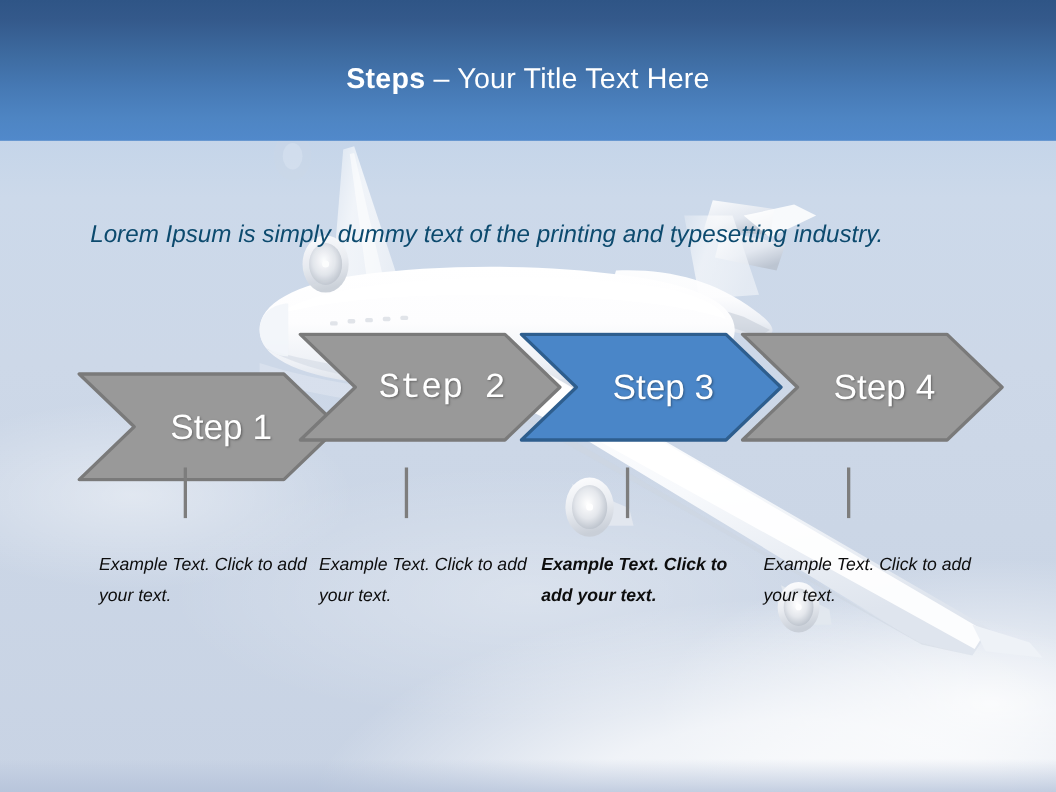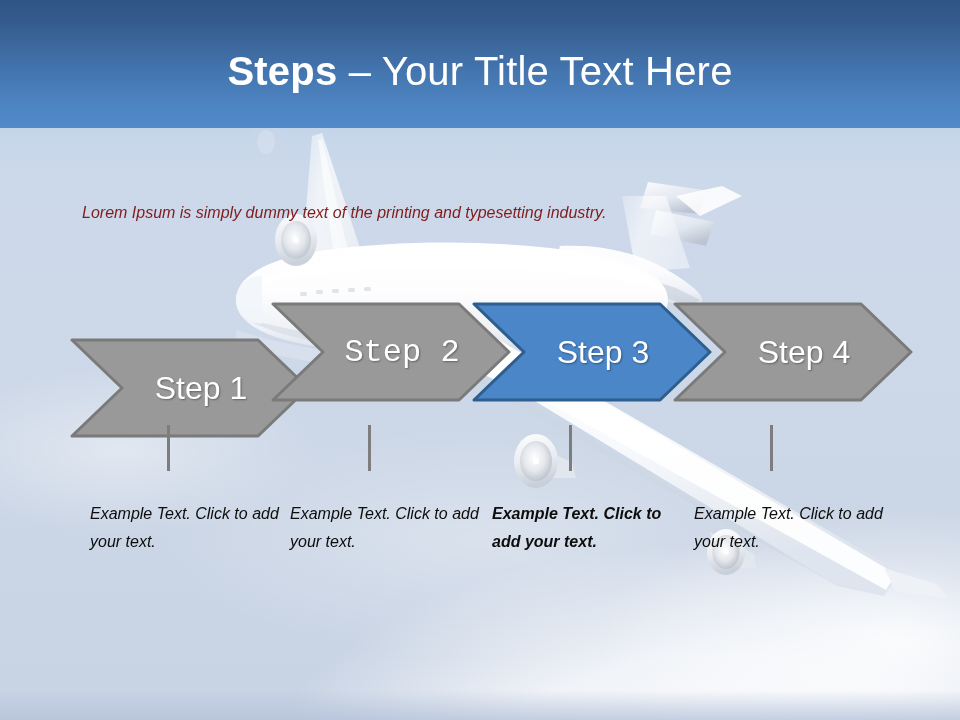--- a/index.html
+++ b/index.html
@@ -74,38 +74,38 @@
         #4e85c3 84%,
         #5189cb 100%);
   }
   .header-title {
     position: absolute;
     left: 0;
     top: 52px;
     width: 960px;
     text-align: center;
     color: #ffffff;
-    font-size: 40px;
+    font-size: 26px;
     line-height: 38px;
     letter-spacing: 0.2px;
     white-space: nowrap;
   }
   .header-title .t-bold { font-weight: bold; }
   .header-title .t-reg  { font-weight: normal; }
 
   
   .lede {
     position: absolute;
     left: 82px;
     top: 196px;
     width: 812px;
-    font-size: 16px;
+    font-size: 22px;
     line-height: 33px;
     font-style: italic;
-    color: #7f1d1d;
+    color: #0c4a6e;
     text-align: justify;
     text-justify: inter-word;
   }
 
   
   .chevron-row {
     position: absolute;
     left: 70px;
     top: 302px;
     width: 830px;

